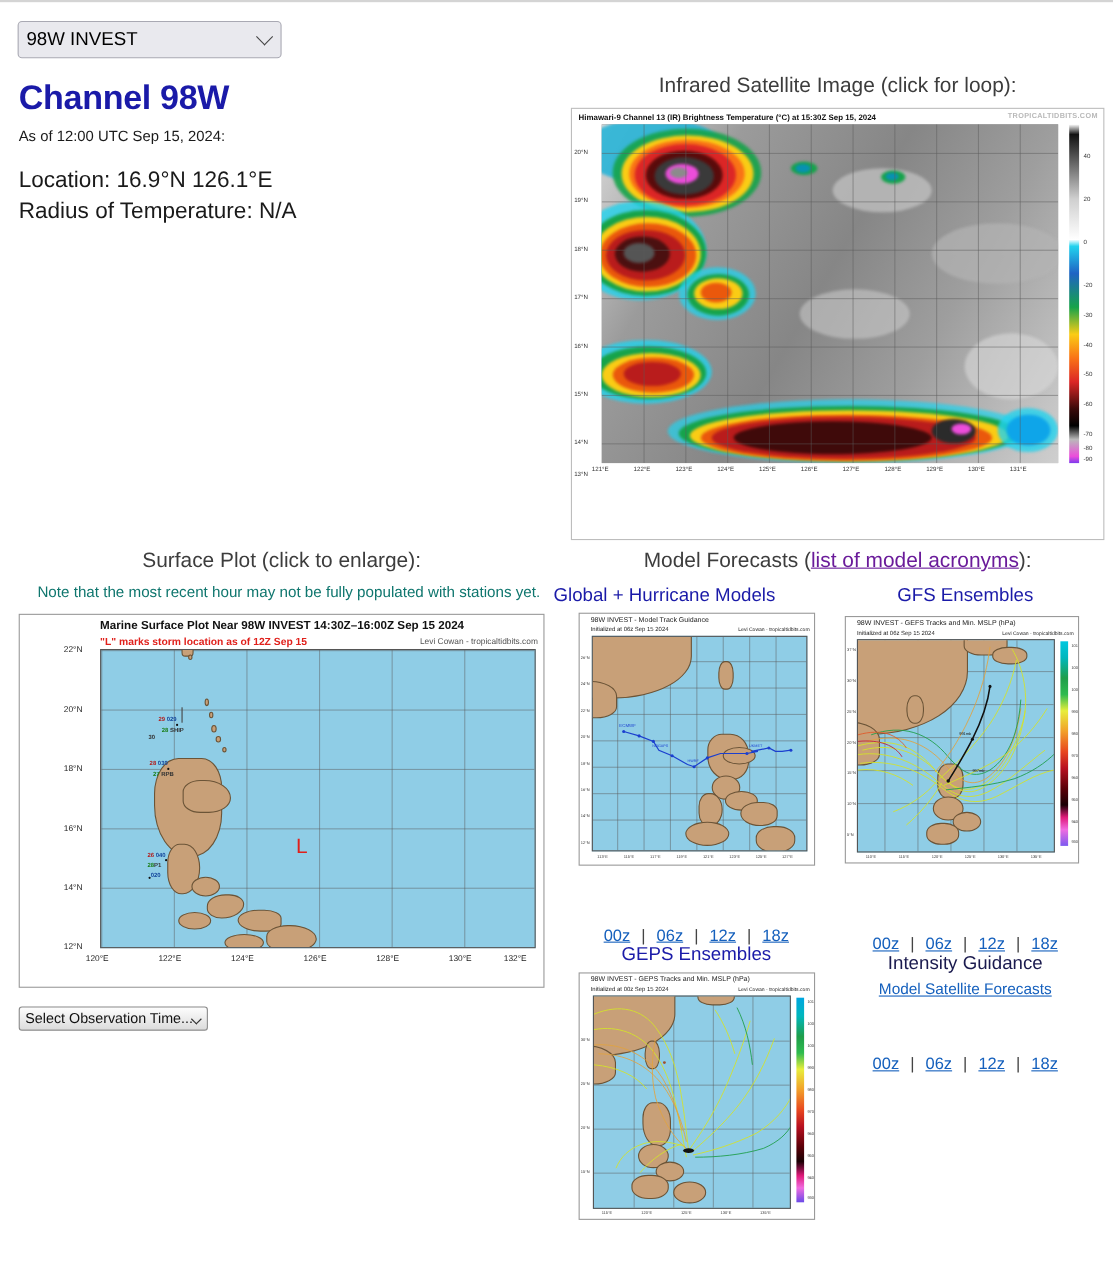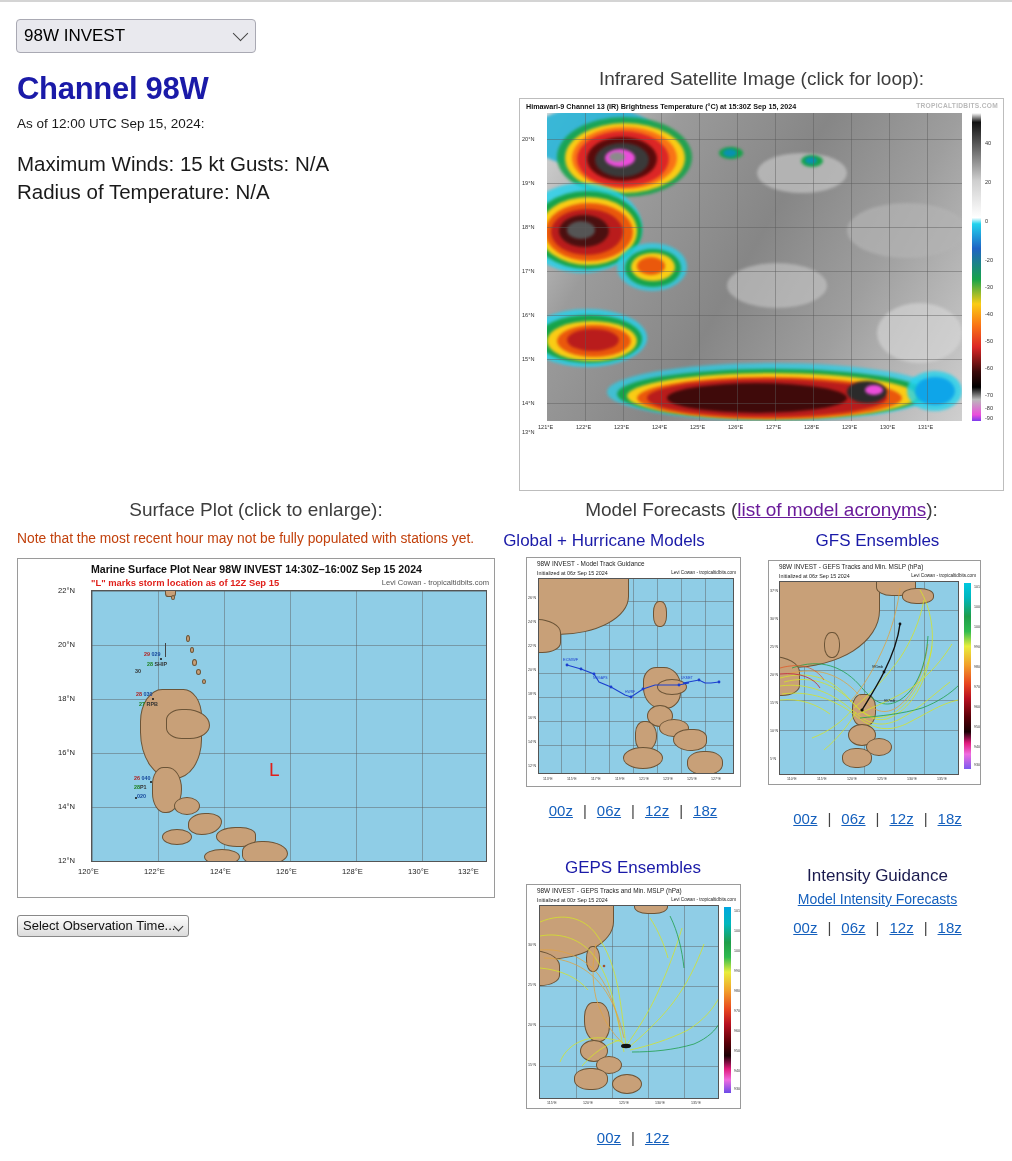--- a/index.html
+++ b/index.html
@@ -41,21 +41,21 @@
     letter-spacing: -0.3px;
   }
   .asof { position: absolute; left: 17px; top: 116px; font-size: 13.5px; color: #1a1a1a; }
   .facts { position: absolute; left: 17px; top: 150px; font-size: 20.5px; color: #1a1a1a; line-height: 28px; }
   .facts div { white-space: nowrap; }
 
   
   .sec-head { position: absolute; font-size: 19px; color: #3d3d3d; text-align: center; }
   .sec-head a { color: #6a1b9a; }
 
-  .note { position:absolute; left:17px; top:531px; font-size:13.8px; color:#c2410c; }
+  .note { position:absolute; left:34px; top:531px; font-size:13.8px; color:#0f766e; }
 
   a { color: #1560bd; text-decoration: underline; }
 
   
   .fig { position: absolute; background:#fff; }
   .fig .cap { font-weight: 700; color:#111; }
   .fig .credit { color:#555; }
 
   
   #sat { left:519px; top:98px; width:485px; height:393px; border:1px solid #bdbdbd;text-decoration:underline; }
@@ -104,40 +104,40 @@
   .thumb .cap  { position:absolute; left:10px; top:2px; font-size:6.4px; }
   .thumb .sub  { position:absolute; left:10px; top:12px; font-size:5.4px; }
   .thumb .credit{ position:absolute; right:4px; top:12px; font-size:4.6px; }
   .thumb .map  { position:absolute; background:#8fcde6; border:1px solid #555; overflow:hidden; }
   .thumb .ylab { position:absolute; font-size:3.6px; color:#333; }
   .thumb .xlab { position:absolute; font-size:3.6px; color:#333; }
   .thumb .cb   { position:absolute; width:7px; }
   .thumb .cblab{ position:absolute; font-size:3.6px; color:#333; }
 
   
-  .links { position:absolute; font-size:15px; color:#555; white-space:nowrap; }
+  .links { position:absolute; font-size:15px; color:#555; white-space:nowrap;margin-top:40px; }
   .links a { margin:0 4px; }
   .links .sep { color:#444; margin:0 6px; }
 
   .intensity-head { position:absolute; font-size:17px; color:#1a1a4e; text-align:center; }
 </style>
 </head>
 <body>
 
 <div class="topbar"></div>
 
 <div class="storm-select">
   <span>98W INVEST</span>
   <span class="chev"></span>
 </div>
 
 <div class="storm-title">Channel 98W</div>
 <div class="asof">As of 12:00 UTC Sep 15, 2024:</div>
 <div class="facts">
-  <div>Maximum Winds: 15 kt  Gusts: N/A</div>
+  <div>Location: 16.9°N 126.1°E</div>
   <div>Radius of Temperature: N/A</div>
 </div>
 
 <div class="sec-head" style="left:519px; top:68px; width:485px;">Infrared Satellite Image (click for loop):</div>
 
 <div class="fig" id="sat">
   <div class="satcap">Himawari-9 Channel 13 (IR) Brightness Temperature (°C) at 15:30Z Sep 15, 2024</div>
   <div class="satwm">TROPICALTIDBITS.COM</div>
 
   <div class="plot">
@@ -576,17 +576,17 @@
   <div class="xlab" style="top:216px;left:128px;">130°E</div>
   <div class="xlab" style="top:216px;left:164px;">135°E</div>
 </div>
 
 <div class="links" style="left:519px;top:1129px;width:228px;text-align:center;">
   <a href="#">00z</a><span class="sep">|</span><a href="#">12z</a>
 </div>
 
 <div class="intensity-head" style="left:760px;top:866px;width:235px;">Intensity Guidance</div>
 <div style="position:absolute;left:760px;top:891px;width:235px;text-align:center;font-size:14px;">
-  <a href="#">Model Intensity Forecasts</a>
+  <a href="#">Model Satellite Forecasts</a>
 </div>
 <div class="links" style="left:760px;top:919px;width:235px;text-align:center;">
   <a href="#">00z</a><span class="sep">|</span><a href="#">06z</a><span class="sep">|</span><a href="#">12z</a><span class="sep">|</span><a href="#">18z</a>
 </div>
 
 </body></html>

